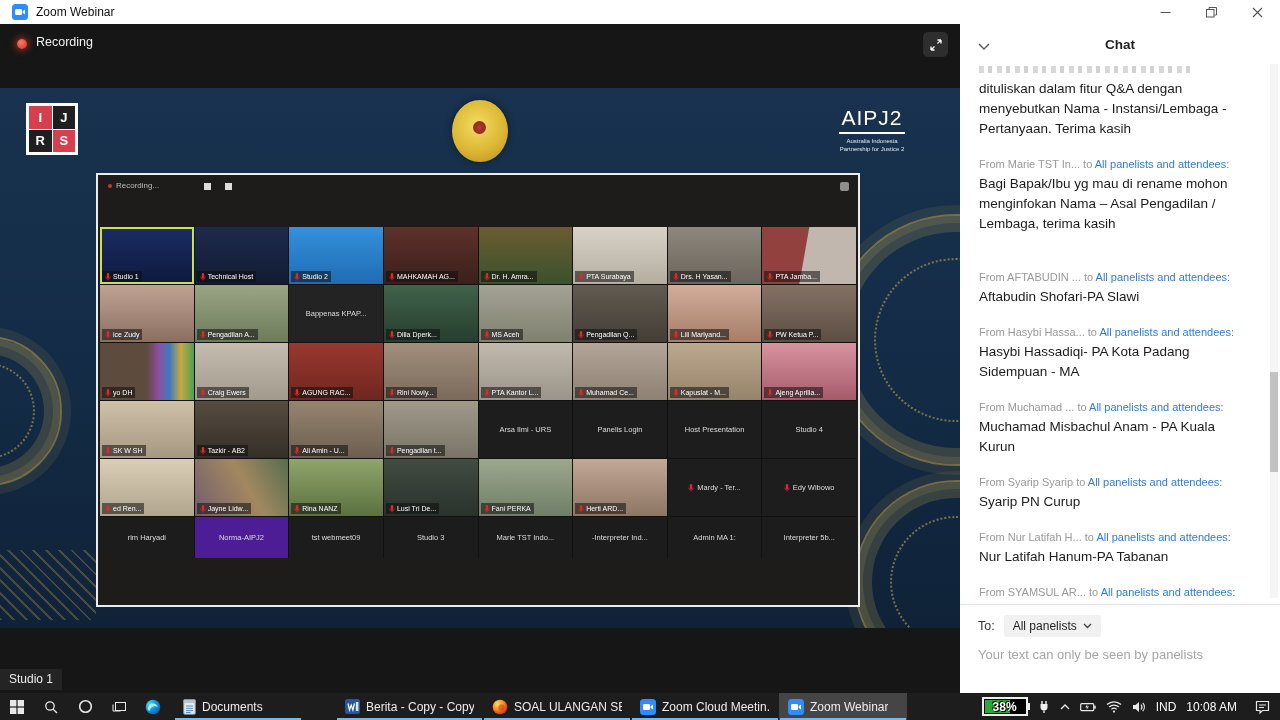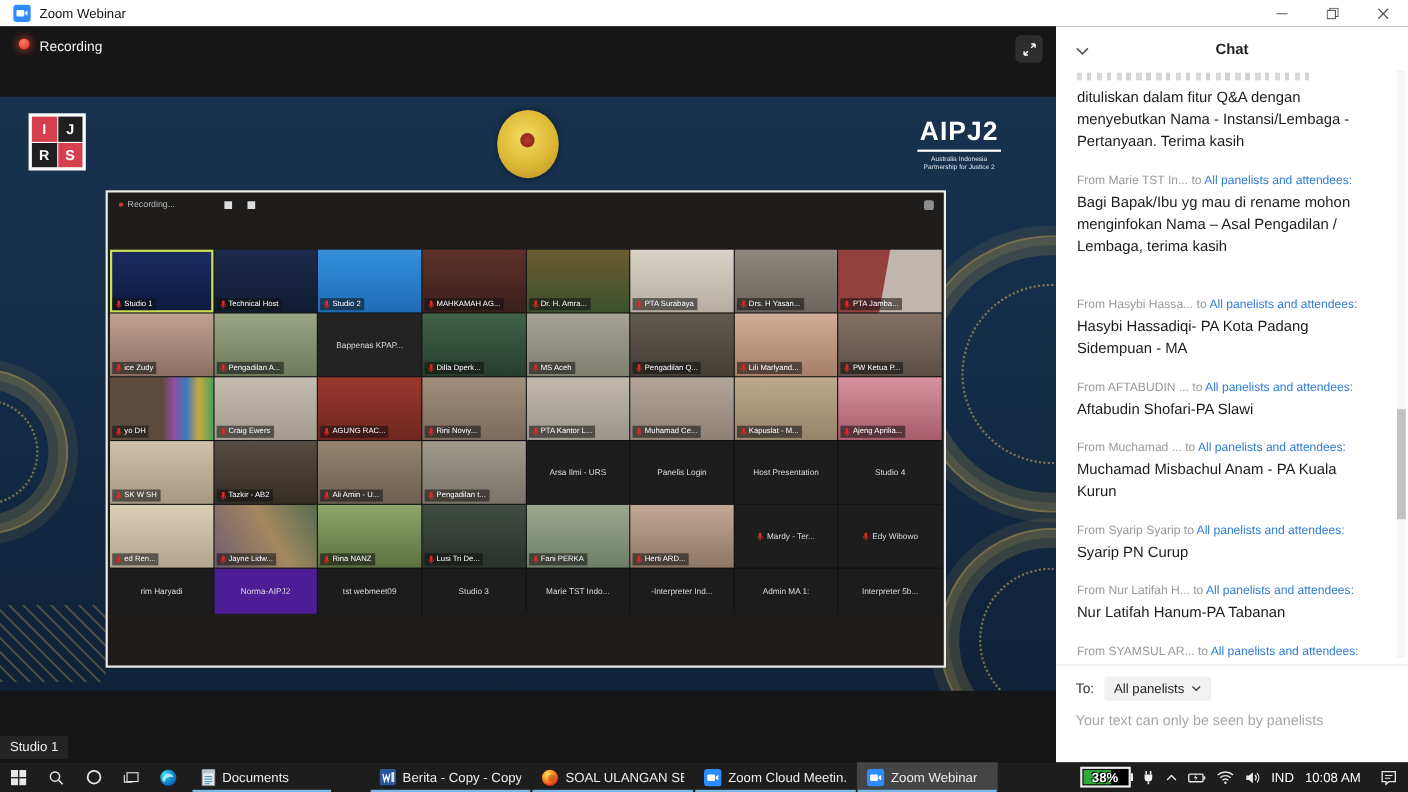--- a/index.html
+++ b/index.html
@@ -11,21 +11,21 @@
   .title-bar { position:absolute; left:0; top:0; width:1280px; height:24px; background:#fff;
                display:flex; align-items:center; }
   .tb-appicon { margin:0 8px 0 12px; display:flex; }
   .tb-title { font-size:12px; color:#111; }
   .tb-controls { position:absolute; right:0; top:0; height:24px; display:flex; }
   .wc-btn { width:46px; height:24px; background:transparent; border:none; display:flex;
             align-items:center; justify-content:center; cursor:default; }
 
   
   .video-region { position:absolute; left:0; top:24px; width:960px; height:669px; background:#161616; }
-  .rec-indicator { position:absolute; left:17px; top:11px; display:flex; align-items:flex-start; gap:9px; }
+  .rec-indicator { position:absolute; left:17px; top:11px; display:flex; align-items:flex-end; gap:9px; }
   .rec-dot { width:10px; height:10px; border-radius:50%;
              background:radial-gradient(circle at 40% 35%, #ff7a66, #d9281f);
              box-shadow:0 0 7px 2px rgba(224,70,45,.55); }
   .rec-label { color:#f2f2f2; font-size:12.5px; }
   .expand-btn { position:absolute; right:12px; top:8px; width:25px; height:25px; border:none;
                 border-radius:5px; background:#2e2e2e; display:flex; align-items:center; justify-content:center; }
 
   .video-frame { position:absolute; left:0; top:64px; width:960px; height:540px; overflow:hidden;
                  background:linear-gradient(180deg,#18324f 0%, #132b45 55%, #0f2238 100%); }
 
@@ -46,21 +46,21 @@
           padding:3px; display:grid; grid-template-columns:1fr 1fr; grid-template-rows:1fr 1fr; gap:1px; }
   .ijrs span { display:flex; align-items:center; justify-content:center; color:#fff;
                font-size:13px; font-weight:bold; }
   .ijrs .red { background:#d6404e; } .ijrs .blk { background:#201f1f; }
   .emblem { position:absolute; left:452px; top:12px; width:56px; height:62px; border-radius:50%;
             background:radial-gradient(circle at 45% 40%, #f2dc63, #dcb733 55%, #bd962a 90%);
             box-shadow:0 0 7px rgba(0,0,0,.45); }
   .emblem::after { content:""; position:absolute; left:21px; top:21px; width:13px; height:13px;
                    border-radius:50%; background:radial-gradient(circle,#b43a2e,#7c241c); }
   .aipj2 { position:absolute; right:32px; top:18px; width:112px; text-align:center; color:#fff; }
-  .aipj2-title { display:inline-block; font-size:24px; font-weight:bold; letter-spacing:1px;
+  .aipj2-title { display:inline-block; font-size:21px; font-weight:normal; letter-spacing:1px;
                  border-bottom:2px solid #fff; padding:0 2px 2px; }
   .aipj2-sub { font-size:6px; color:#dfe8f2; line-height:8px; margin-top:3px; }
 
   
   .screen { position:absolute; left:96px; top:85px; width:764px; height:434px;
             background:#1e1c1a; border:2px solid #ececec; }
   .scr-rec { position:absolute; left:10px; top:6px; display:flex; align-items:center; gap:4px;
              color:#bdbdbd; font-size:8px; }
   .scr-dot { width:4px; height:4px; border-radius:50%; background:#c23a2e; }
   .scr-sq1,.scr-sq2 { position:absolute; top:8px; width:7px; height:7px; background:#dcdcdc; }
@@ -608,26 +608,26 @@
   <div class="chat-list">
     <div class="clip-strip"></div>
   <div class="msg">
         <div class="mbody">dituliskan dalam fitur Q&amp;A dengan menyebutkan Nama - Instansi/Lembaga - Pertanyaan. Terima kasih</div>
       </div>
       <div class="msg xgap">
         <div class="mhead"><span class="mfrom">From Marie TST In... to </span><span class="mto">All panelists and attendees:</span></div>
         <div class="mbody">Bagi Bapak/Ibu yg mau di rename mohon menginfokan Nama – Asal Pengadilan / Lembaga, terima kasih</div>
       </div>
       <div class="msg">
+        <div class="mhead"><span class="mfrom">From AFTABUDIN ... to </span><span class="mto">All panelists and attendees:</span></div>
+        <div class="mbody">Aftabudin Shofari-PA Slawi</div>
+      </div>
+      <div class="msg">
         <div class="mhead"><span class="mfrom">From Hasybi Hassa... to </span><span class="mto">All panelists and attendees:</span></div>
         <div class="mbody">Hasybi Hassadiqi- PA Kota Padang Sidempuan - MA</div>
-      </div>
-      <div class="msg">
-        <div class="mhead"><span class="mfrom">From AFTABUDIN ... to </span><span class="mto">All panelists and attendees:</span></div>
-        <div class="mbody">Aftabudin Shofari-PA Slawi</div>
       </div>
       <div class="msg">
         <div class="mhead"><span class="mfrom">From Muchamad ... to </span><span class="mto">All panelists and attendees:</span></div>
         <div class="mbody">Muchamad Misbachul Anam - PA Kuala Kurun</div>
       </div>
       <div class="msg">
         <div class="mhead"><span class="mfrom">From Syarip Syarip to </span><span class="mto">All panelists and attendees:</span></div>
         <div class="mbody">Syarip PN Curup</div>
       </div>
       <div class="msg">

